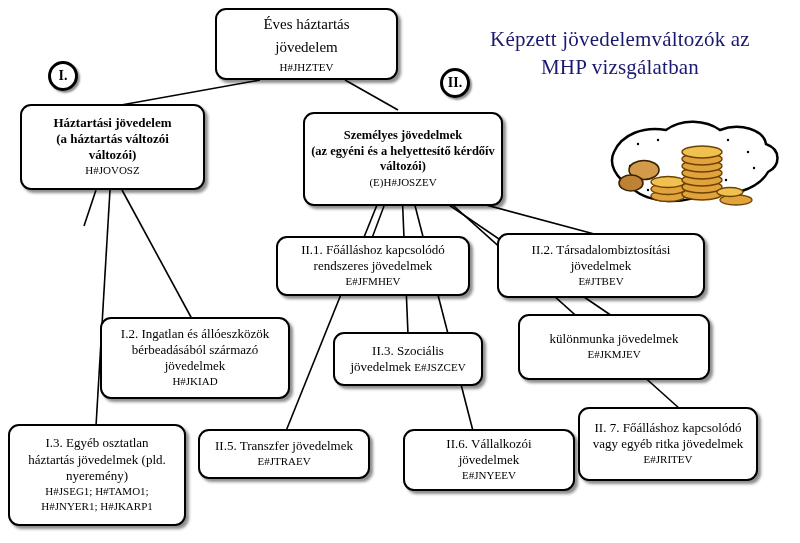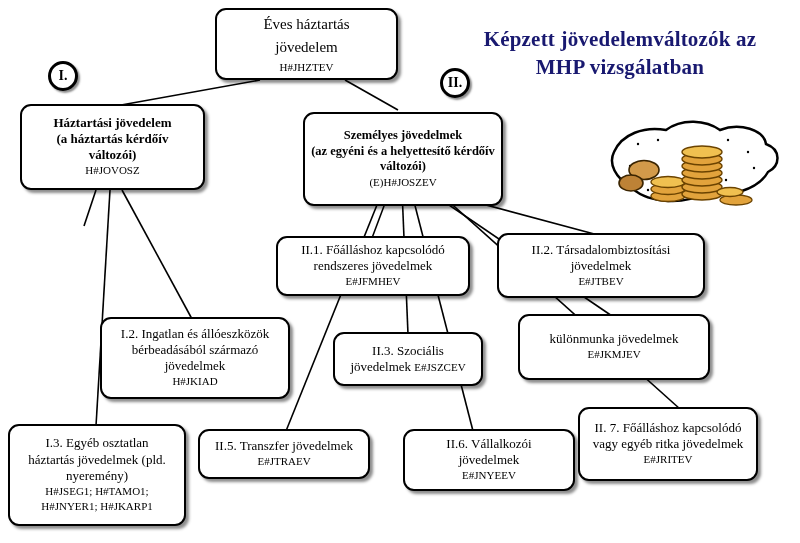--- a/index.html
+++ b/index.html
@@ -23,21 +23,21 @@
   .box.personal .ln { font-size:12.5px; }
   .marker {
     position:absolute; z-index:3; width:30px; height:30px; background:#ffffff;
     border:3px solid #000000; border-radius:50%;
     box-shadow:2px 2px 2px rgba(0,0,0,0.45);
     display:flex; align-items:center; justify-content:center;
     font-weight:bold; font-size:14px;
   }
   .main-title {
     position:absolute; left:452px; top:25px; width:336px; z-index:2;
-    text-align:center; font-weight:bold; font-size:21px; line-height:1.35;
+    text-align:center; font-weight:normal; font-size:21px; line-height:1.35;
     color:#191970; letter-spacing:0.2px;
   }
   .illustration { position:absolute; left:608px; top:110px; z-index:2; }
 </style>
 </head>
 <body>
 
 <div id="canvas">
 
   <svg id="connectors" width="800" height="543">
@@ -70,21 +70,21 @@
   </div>
 
   <div class="box root" style="left:215px;top:8px;width:183px;height:72px">
     <div class="ln">Éves háztartás</div>
     <div class="ln">jövedelem</div>
     <div class="code">H#JHZTEV</div>
   </div>
 
   <div class="box bold" style="left:20px;top:104px;width:185px;height:86px">
     <div class="ln">Háztartási jövedelem</div>
-    <div class="ln">(a háztartás kérdőív</div>
+    <div class="ln">(a háztartás változói</div>
     <div class="ln">változói)</div>
     <div class="code">H#JOVOSZ</div>
   </div>
 
   <div class="box bold personal" style="left:303px;top:112px;width:200px;height:94px">
     <div class="ln">Személyes jövedelmek</div>
     <div class="ln">(az egyéni és a helyettesítő kérdőív</div>
     <div class="ln">változói)</div>
     <div class="code">(E)H#JOSZEV</div>
   </div>

